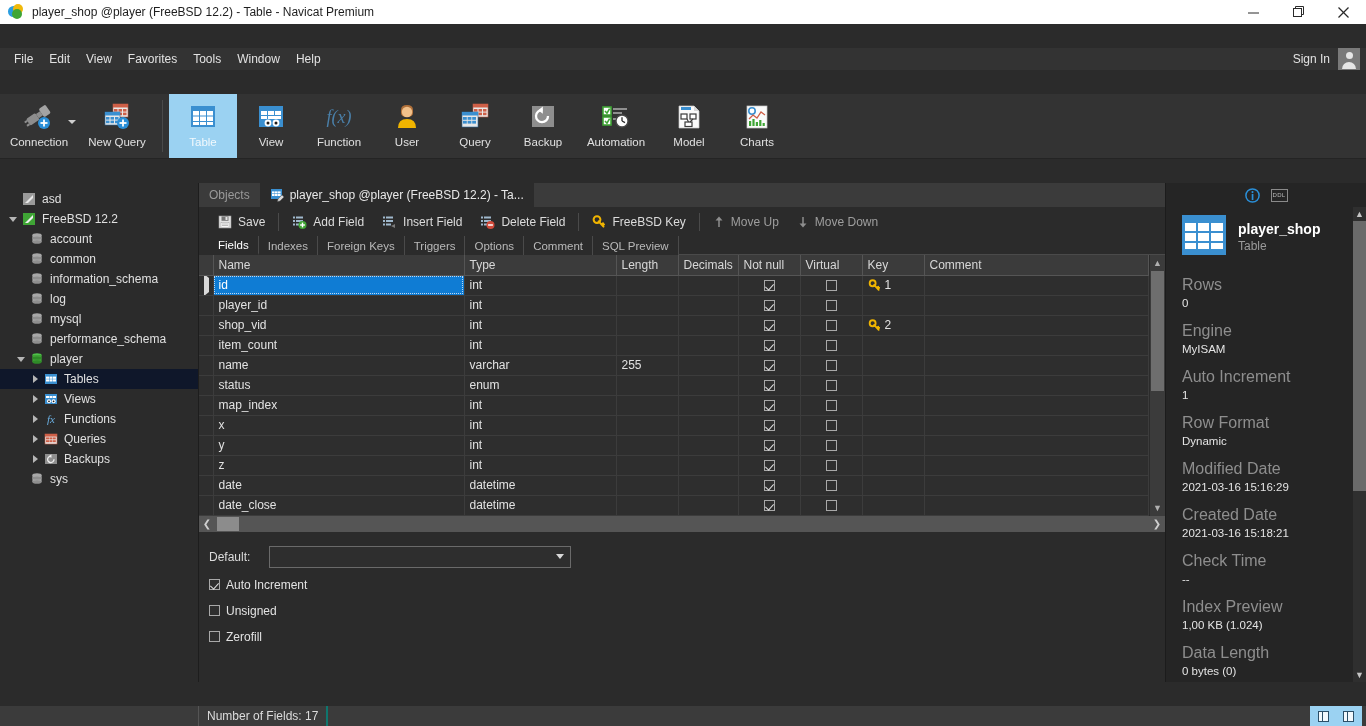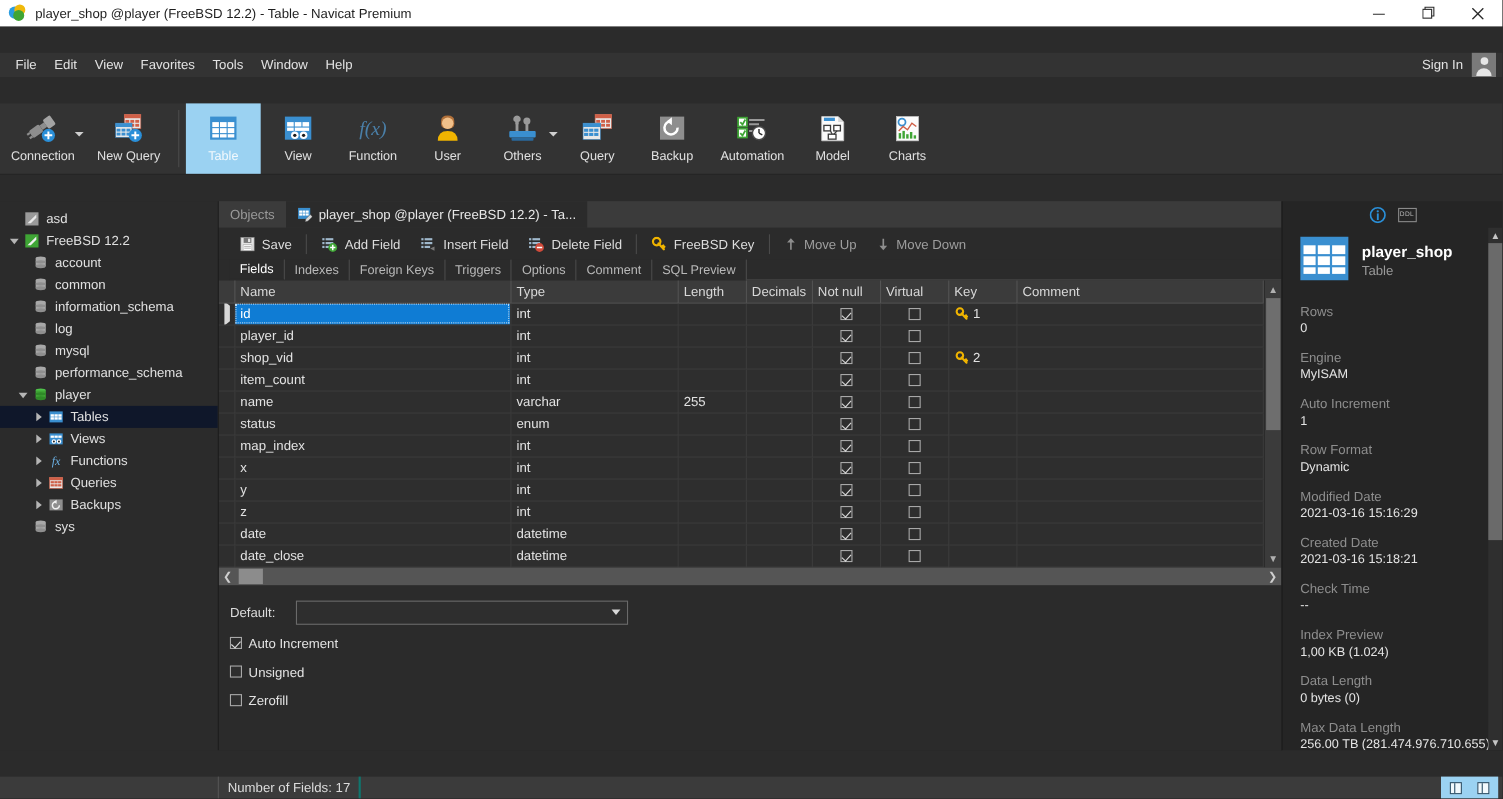--- a/index.html
+++ b/index.html
@@ -173,21 +173,21 @@
   .ip-ddl {
     width:17px;height:13px;border:1px solid #8a8a8a; color:#b8b8b8; font-size:6px;
     display:flex;align-items:center;justify-content:center; letter-spacing:.3px;
   }
   .ip-body { flex:1 1 auto; padding:8px 0 0 16px; overflow:hidden; }
   .ip-head { display:flex; align-items:center; margin-bottom:18px; }
   .ip-head .ttxt { margin-left:12px; }
   .ip-name { font-size:14px; font-weight:bold; color:#ffffff; }
   .ip-sub { font-size:12px; color:#9a9a9a; margin-top:2px; }
   .ip-item { margin-bottom:13px; }
-  .ip-k { font-size:12px; color:#8e8e8e; }
+  .ip-k { font-size:16px; color:#8e8e8e; }
   .ip-v { font-size:11.5px; color:#e4e4e4; margin-top:3px; }
   .ip-scroll {
     position:absolute; right:0; top:24px; bottom:0; width:13px; background:#2f2f2f;
     display:flex; flex-direction:column;
   }
   .ip-scroll .ipb { height:14px; display:flex;align-items:center;justify-content:center;color:#c5c5c5;font-size:9px; }
   .ip-scroll .ipt { flex:1 1 auto; position:relative; }
   .ip-thumb { position:absolute; left:0; right:0; top:0; height:270px; background:#6a6a6a; }
 
   
@@ -362,36 +362,20 @@
       <div class="rb-icon">
         <svg width="26" height="26" viewBox="0 0 26 26">
           <path d="M7 6 Q7 1 13 1 Q19 1 19 6 L19 9 Q19 13 13 13 Q7 13 7 9 Z" fill="#b0703a"></path>
           <circle cx="13" cy="8" r="5.2" fill="#f0c08a"></circle>
           <path d="M4 24 Q4 15 13 15 Q22 15 22 24 Z" fill="#f0b400"></path>
         </svg>
       </div>
       <div class="rb-label">User</div>
     </div>
 
-    <div class="rb-item">
-      <div class="rb-icon">
-        <svg width="32" height="26" viewBox="0 0 32 26">
-          <g stroke="#9a9a9a" stroke-width="2.6" fill="none">
-            <path d="M11 15 L11 6"></path>
-              <path d="M20 15 L20 8"></path>
-          </g>
-          <path d="M8 6 a3.4 3.4 0 1 1 6 0 l-1.6 1 0 2 -2.8 0 0 -2 Z" fill="#9a9a9a"></path>
-          <circle cx="20" cy="6" r="3.2" fill="#9a9a9a"></circle>
-          <rect x="4" y="15" width="24" height="6" rx="1" fill="#3a8fd0"></rect>
-          <rect x="6" y="21" width="20" height="3" rx="1" fill="#2a6a9e"></rect>
-        </svg>
-      </div>
-      <div class="rb-label">Others</div>
-      <div class="rb-caret"></div>
-    </div>
 
     <div class="rb-item">
       <div class="rb-icon">
         <svg width="32" height="28" viewBox="0 0 32 28">
           <rect x="14" y="1" width="15" height="13" fill="#e8e8e8" stroke="#c05b44" stroke-width="0.6"></rect>
           <rect x="14" y="1" width="15" height="3.5" fill="#cf5f47"></rect>
           <g fill="#cf5f47">
             <rect x="15" y="6" width="3.5" height="2.6"></rect>
               <rect x="19.5" y="6" width="3.5" height="2.6"></rect>
               <rect x="24" y="6" width="3.5" height="2.6"></rect>

